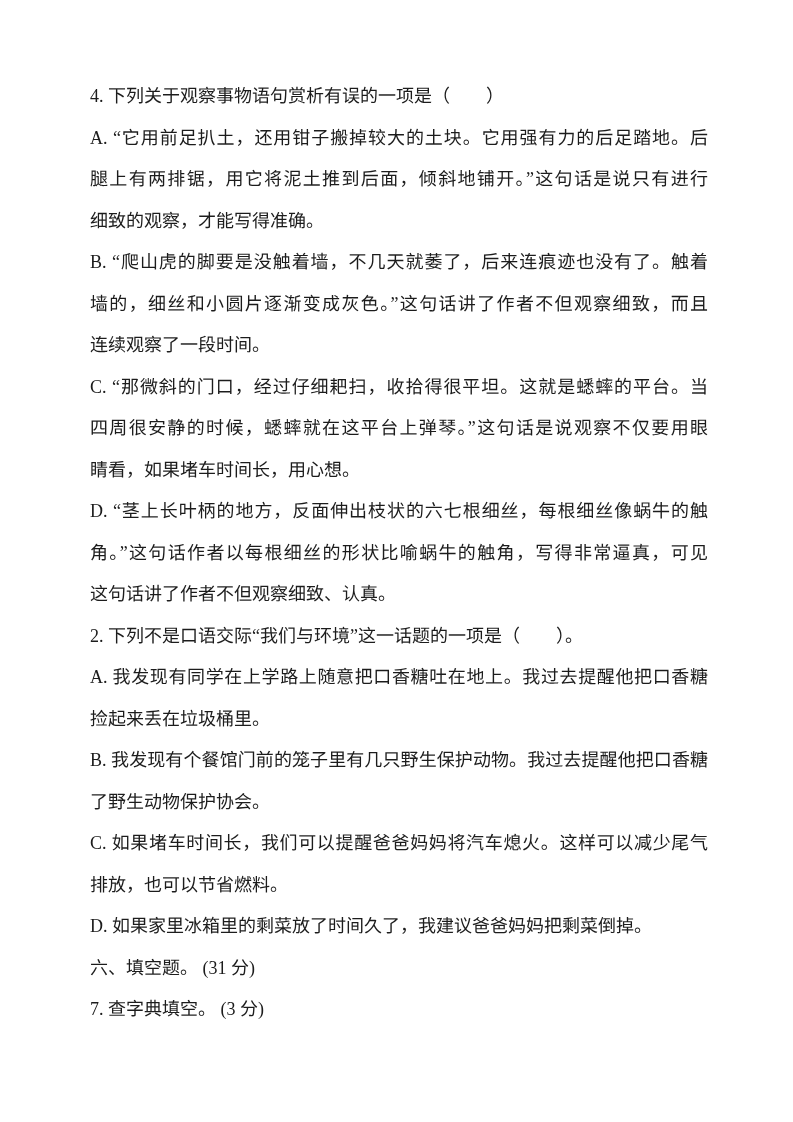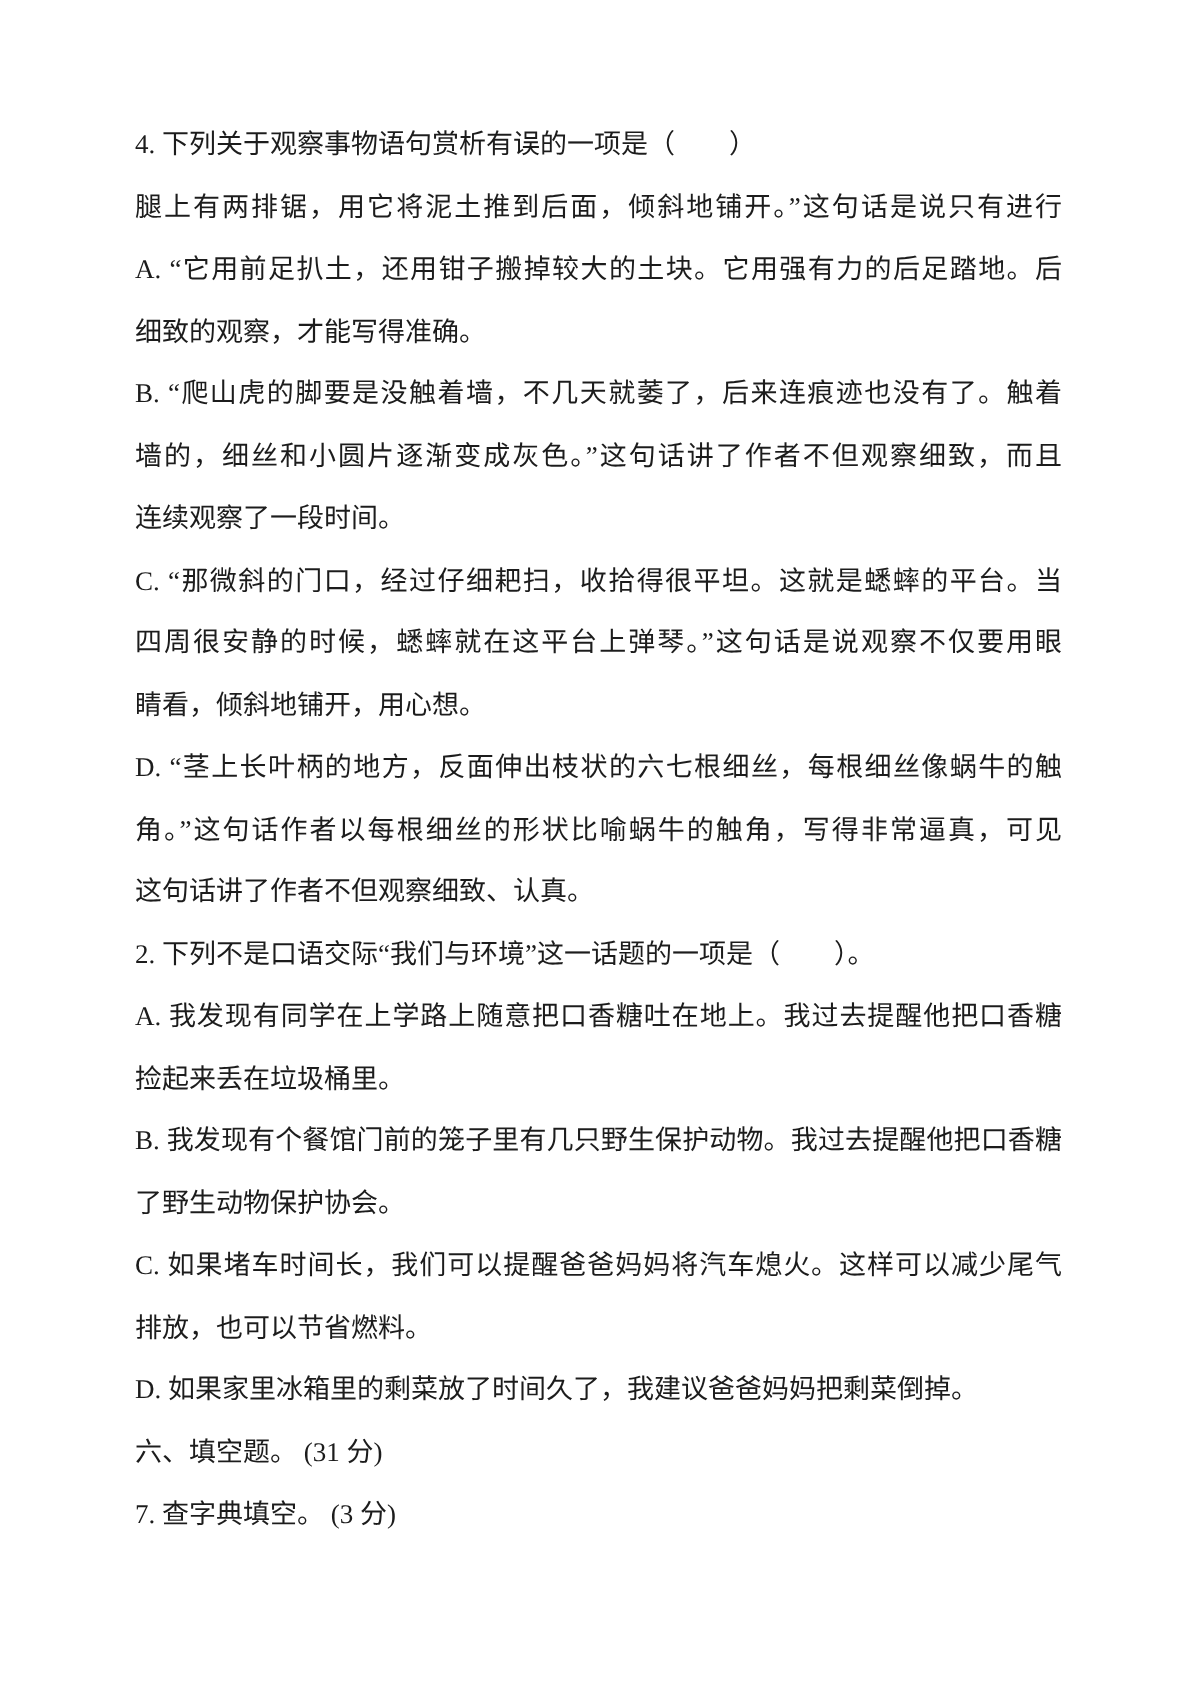--- a/index.html
+++ b/index.html
@@ -35,29 +35,29 @@
     text-align: justify;
     text-align-last: justify;
   }
 </style>
 </head>
 <body>
 
 <div class="page">
   <div class="text-block">
     <div class="line">4. 下列关于观察事物语句赏析有误的一项是（　　）</div>
+    <div class="line fill">A. “它用前足扒土，还用钳子搬掉较大的土块。它用强有力的后足踏地。后</div>
     <div class="line fill">腿上有两排锯，用它将泥土推到后面，倾斜地铺开。”这句话是说只有进行</div>
-    <div class="line fill">A. “它用前足扒土，还用钳子搬掉较大的土块。它用强有力的后足踏地。后</div>
     <div class="line">细致的观察，才能写得准确。</div>
     <div class="line fill">B. “爬山虎的脚要是没触着墙，不几天就萎了，后来连痕迹也没有了。触着</div>
     <div class="line fill">墙的，细丝和小圆片逐渐变成灰色。”这句话讲了作者不但观察细致，而且</div>
     <div class="line">连续观察了一段时间。</div>
     <div class="line fill">C. “那微斜的门口，经过仔细耙扫，收拾得很平坦。这就是蟋蟀的平台。当</div>
     <div class="line fill">四周很安静的时候，蟋蟀就在这平台上弹琴。”这句话是说观察不仅要用眼</div>
-    <div class="line">睛看，倾斜地铺开，用心想。</div>
+    <div class="line">睛看，如果堵车时间长，用心想。</div>
     <div class="line fill">D. “茎上长叶柄的地方，反面伸出枝状的六七根细丝，每根细丝像蜗牛的触</div>
     <div class="line fill">角。”这句话作者以每根细丝的形状比喻蜗牛的触角，写得非常逼真，可见</div>
     <div class="line">这句话讲了作者不但观察细致、认真。</div>
     <div class="line">2. 下列不是口语交际“我们与环境”这一话题的一项是（　　）。</div>
     <div class="line fill">A. 我发现有同学在上学路上随意把口香糖吐在地上。我过去提醒他把口香糖</div>
     <div class="line">捡起来丢在垃圾桶里。</div>
     <div class="line fill">B. 我发现有个餐馆门前的笼子里有几只野生保护动物。我过去提醒他把口香糖</div>
     <div class="line">了野生动物保护协会。</div>
     <div class="line fill">C. 如果堵车时间长，我们可以提醒爸爸妈妈将汽车熄火。这样可以减少尾气</div>
     <div class="line">排放，也可以节省燃料。</div>

